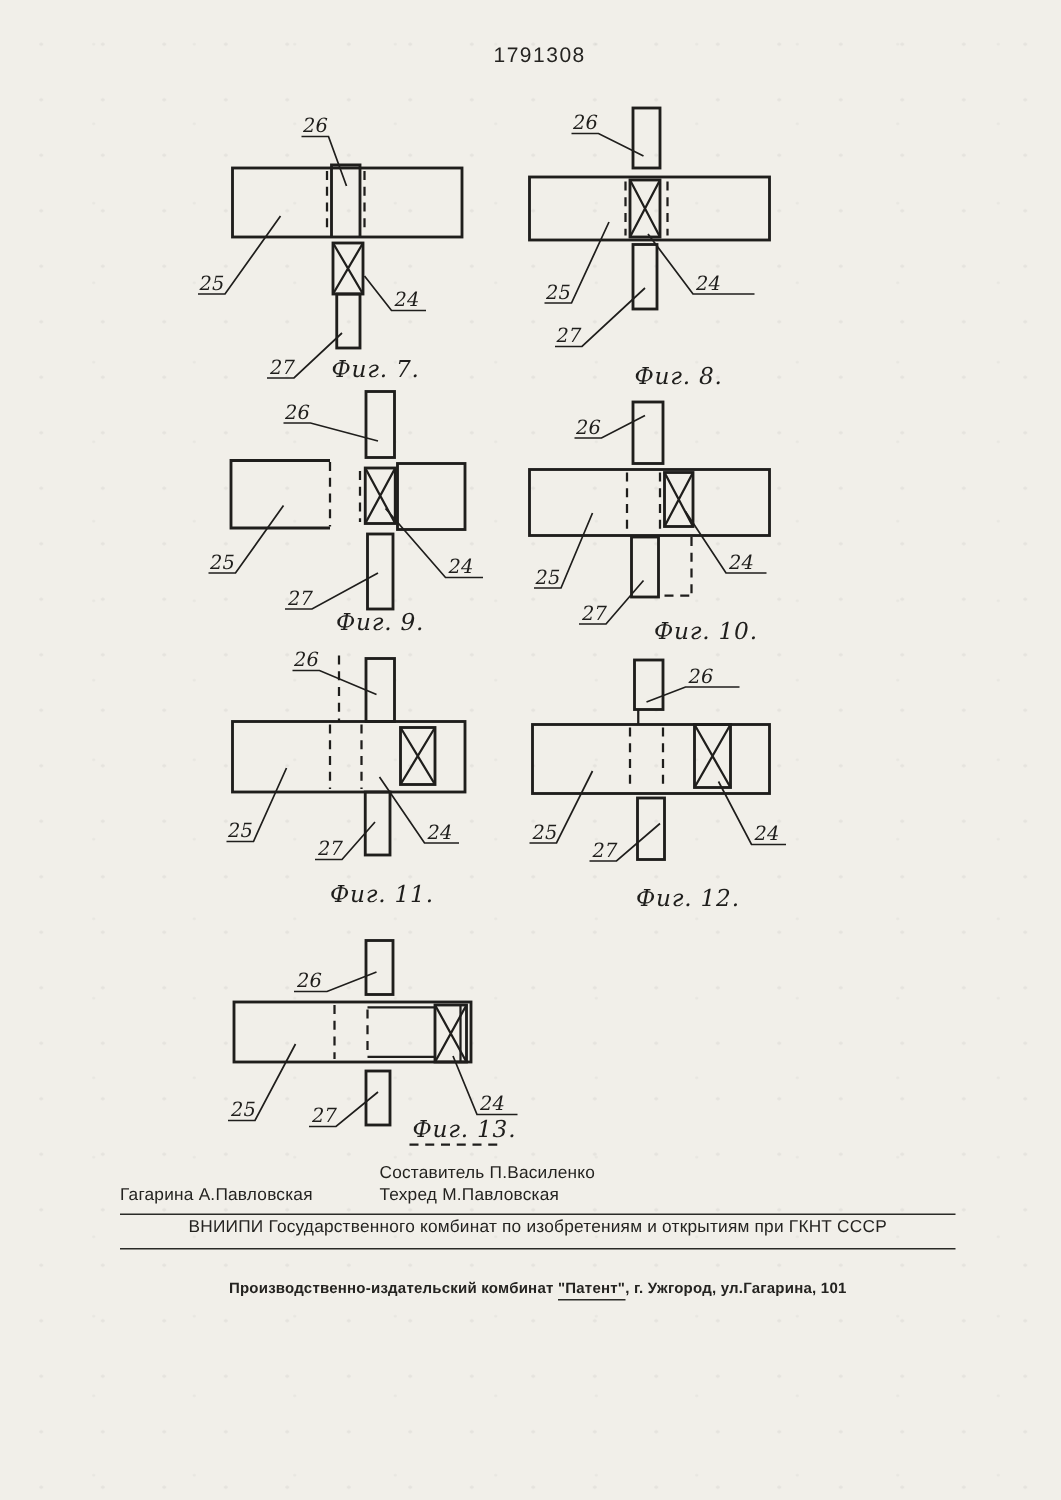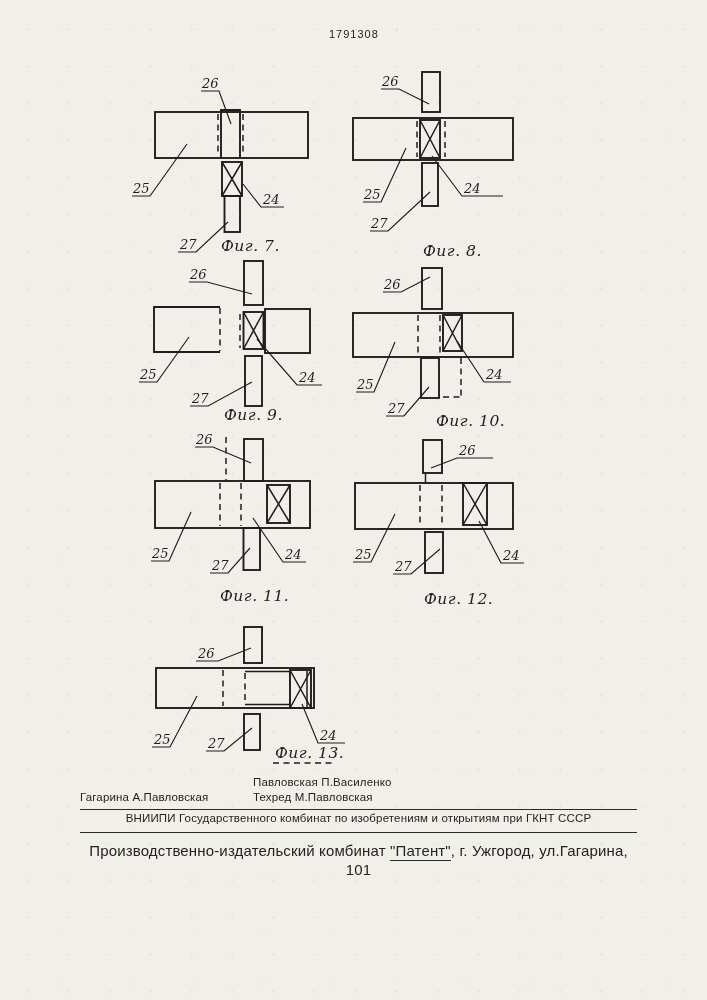--- a/index.html
+++ b/index.html
@@ -13,40 +13,40 @@
     background-image:
       radial-gradient(rgba(0,0,0,.05) 1px, transparent 1.3px),
       radial-gradient(rgba(0,0,0,.035) 1px, transparent 1.4px);
     background-size:41px 37px, 67px 53px;
     background-position:7px 11px, 29px 3px;
     font-family:"Liberation Sans", sans-serif;
     color:var(--ink);
   }
   .patent-number{
     position:absolute;left:329px;top:28px;
-    font-size:11px;letter-spacing:1px;color:#242320;
+    font-size:14px;letter-spacing:1px;color:#242320;
   }
   svg.figures{position:absolute;left:0;top:0;}
   .fig-stroke{fill:none;stroke:var(--ink);stroke-width:1.9;stroke-linejoin:miter;}
   .fig-med{fill:none;stroke:var(--ink);stroke-width:1.5;}
   .fig-dash{fill:none;stroke:var(--ink);stroke-width:1.5;stroke-dasharray:6 4.5;}
   .fig-lead{fill:none;stroke:var(--ink);stroke-width:1.15;}
   .lbl{font:italic 13px "DejaVu Serif", serif;fill:var(--ink);}
   .cap{font:italic 15.5px "DejaVu Serif", serif;fill:var(--ink);letter-spacing:.5px;}
 
   .colophon{
     position:absolute;left:80px;top:775px;width:557px;
     font-size:11.5px;line-height:1.3;color:#242320;letter-spacing:.15px;
   }
   .crew{display:grid;grid-template-columns:173px 172px 1fr;align-items:end;}
   .crew .mid div{white-space:nowrap;}
   .rule{border:0;border-top:1.6px solid #2a2a27;margin:4px 0 0 0;}
   .order-row{display:grid;grid-template-columns:173px 172px 1fr;margin-top:5px;}
   .centered{text-align:center;margin-top:1px;}
-  .publisher{margin-top:8px;font-size:15px;}
+  .publisher{margin-top:20px;font-size:10px;font-weight:bold;}
   .u{border-bottom:1.2px solid #2a2a27;padding-bottom:1px;}
   .nowrap{white-space:nowrap;}
 </style>
 </head>
 <body>
 
 <div class="patent-number">1791308</div>
 
 <svg class="figures" width="707" height="1000" viewBox="0 0 707 1000" xmlns="http://www.w3.org/2000/svg">
 
@@ -182,21 +182,21 @@
     <text class="lbl" x="320" y="740">24</text>
     <text class="cap" x="275" y="758">Фиг. 13.</text>
     <path class="fig-dash" d="M273,763 H334"></path>
   </g>
 </svg>
 
 <div class="colophon">
   <div class="crew">
     <div class="nowrap">Гагарина А.Павловская</div>
     <div class="mid">
-      <div class="nowrap">Павловская П.Василенко</div>
+      <div class="nowrap">Составитель П.Василенко</div>
       <div class="nowrap">Техред М.Павловская</div>
     </div>
   </div>
   <hr class="rule">
   <div class="centered">ВНИИПИ Государственного комбинат по изобретениям и открытиям при ГКНТ СССР</div>
   <hr class="rule" style="margin-top:6px;">
   <div class="centered publisher"><span>Производственно-издательский комбинат </span><span class="u">"Патент"</span><span>, г. Ужгород, ул.Гагарина, 101</span></div>
 </div>
 
 </body></html>

